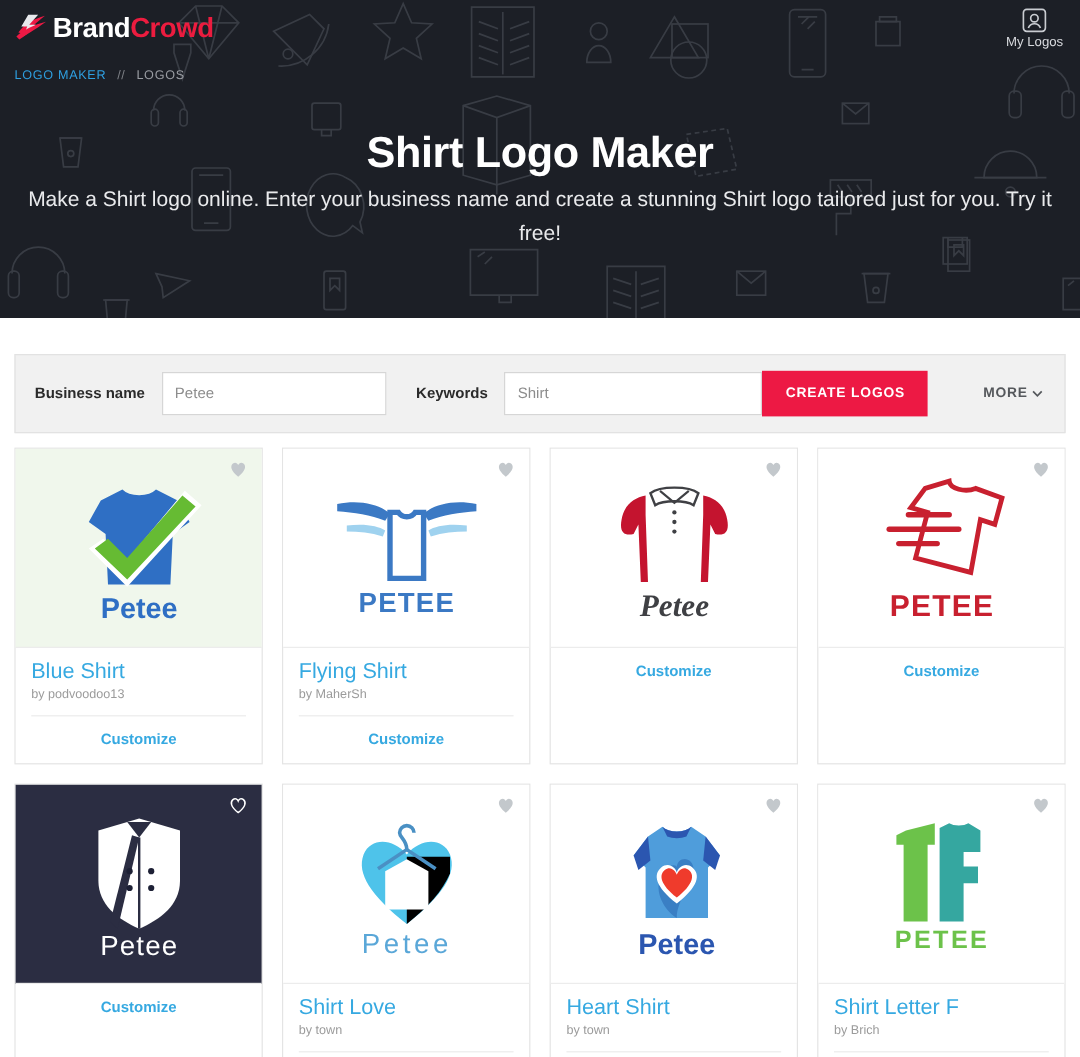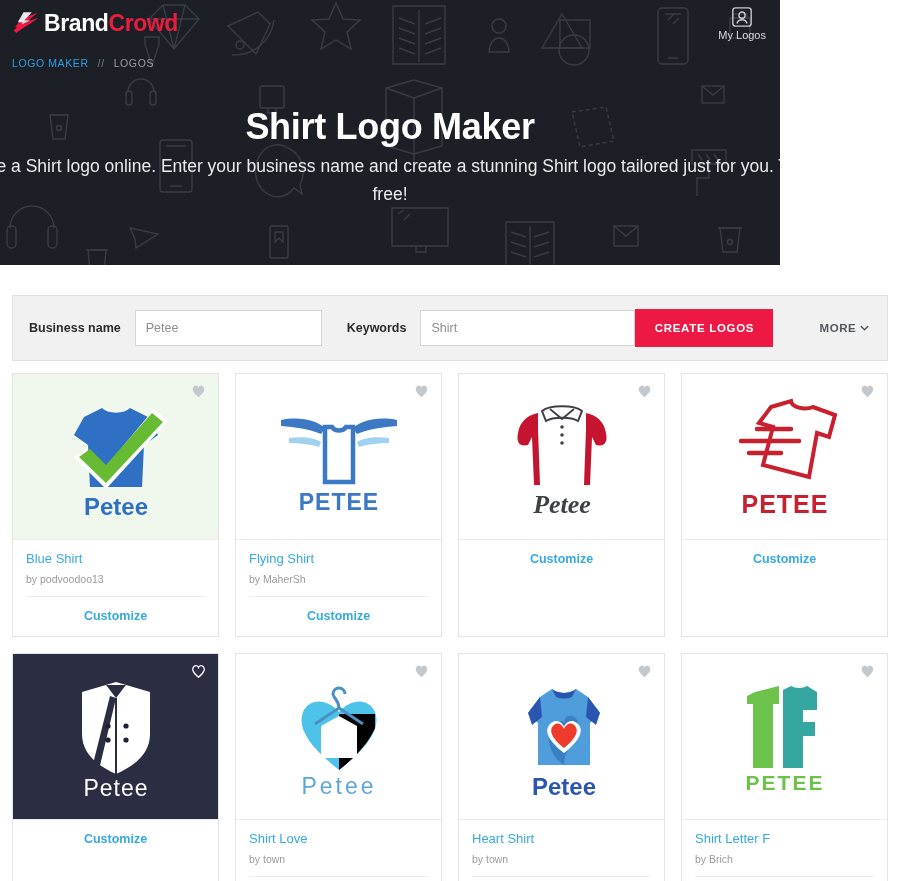--- a/index.html
+++ b/index.html
@@ -6,21 +6,21 @@
   html, body {
     width: 900px; height: 881px;
     font-family: "Liberation Sans", sans-serif;
     background: #ffffff;
     overflow: hidden;
   }
 
   
   .hero {
     position: relative;
-    width: 780px; height: 265px;
+    width: 900px; height: 265px;
     background: #1c1f26;
     overflow: hidden;
   }
   .hero-pattern { position: absolute; inset: 0; opacity: .5; }
   .hero-pattern svg { display: block; }
 
   .brand {
     position: absolute; left: 12px; top: 10px;
     display: flex; align-items: center; gap: 4px;
     z-index: 5;
@@ -120,21 +120,21 @@
     display: flex; align-items: center; justify-content: center;
     border-bottom: 1px solid #ececec;
   }
   .heart {
     position: absolute; top: 10px; right: 12px;
     width: 15px; height: 14px; cursor: pointer;
   }
   .logo-svg { display: block; }
   .card-body { padding: 11px 13px 0; }
   .card-title {
-    font-size: 13px; color: #36a9e1; cursor: pointer;
+    font-size: 18px; color: #36a9e1; cursor: pointer;
     line-height: 16px;
   }
   .card-author {
     font-size: 10.5px; color: #9b9b9b;
     margin-top: 6px;
   }
   .card-divider {
     border-top: 1px solid #ececec;
     margin: 11px 0 0;
   }

